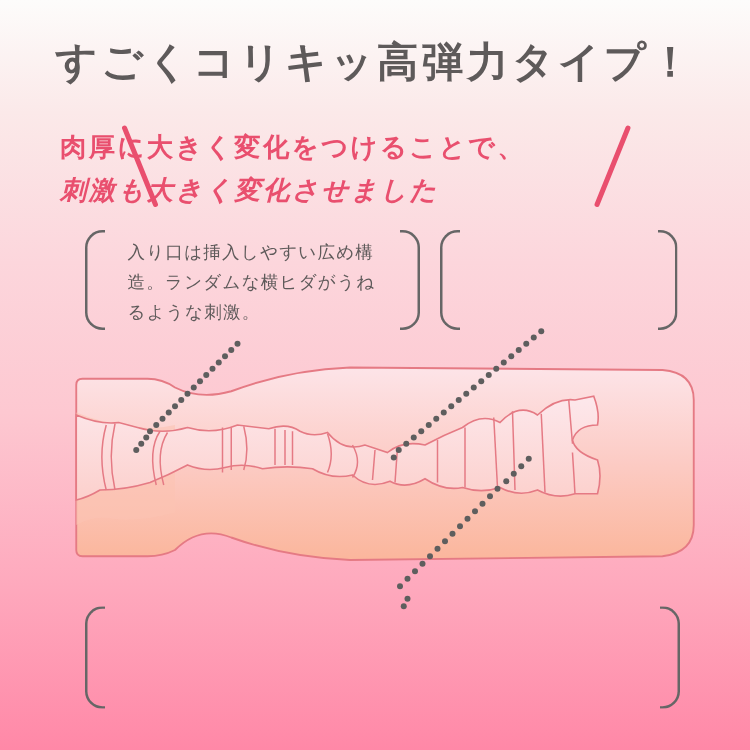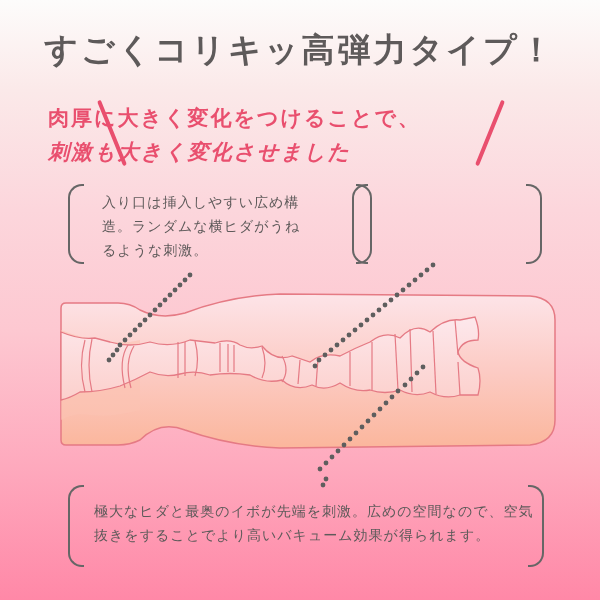--- a/index.html
+++ b/index.html
@@ -23,21 +23,21 @@
   .sub.l2 { top: 138px; font-style: italic; }
   .bracket-box {
     position: absolute; color: #5e5a5a; font-size: 14px; line-height: 24px; letter-spacing: 1px;
   }
   .bracket-box .bl, .bracket-box .br {
     position: absolute; top: 0; bottom: 0; width: 14px;
     border: 2.5px solid #666; border-radius: 14px;
   }
   .bracket-box .bl { left: 0; border-right: none; border-top-right-radius: 0; border-bottom-right-radius: 0; }
   .bracket-box .br { right: 0; border-left: none; border-top-left-radius: 0; border-bottom-left-radius: 0; }
-  .box1 { left: 68px; top: 184px; width: 268px; height: 80px; padding-left: 36px; }
+  .box1 { left: 68px; top: 184px; width: 268px; height: 80px; }
   .box1 .txt { position: absolute; left: 34px; top: 6px; width: 210px; }
   .box2 { left: 352px; top: 184px; width: 190px; height: 80px; }
   .box2 .txt { position: absolute; left: 28px; top: 16px; width: 150px; }
   .box3 { left: 68px; top: 485px; width: 476px; height: 82px; }
   .box3 .txt { position: absolute; left: 26px; top: 14px; width: 440px; }
   .illus { position: absolute; left: 0; top: 0; width: 600px; height: 600px; pointer-events: none; }
 </style>
 </head>
 <body>
 
@@ -167,14 +167,13 @@
         <circle cx="320" cy="469" r="2.4"></circle>
       <circle cx="326" cy="479" r="2.4"></circle>
         <circle cx="323" cy="485" r="2.4"></circle>
     </g>
   </g>
 </svg>
 
 <div class="bracket-box box3">
   <div class="bl"></div>
   <div class="br"></div>
-  <div class="txt">極大なヒダと最奥のイボが先端を刺激。広めの空間なので、空気抜きをすることでより高いバキューム効果が得られます。</div>
 </div>
 
 </body></html>

